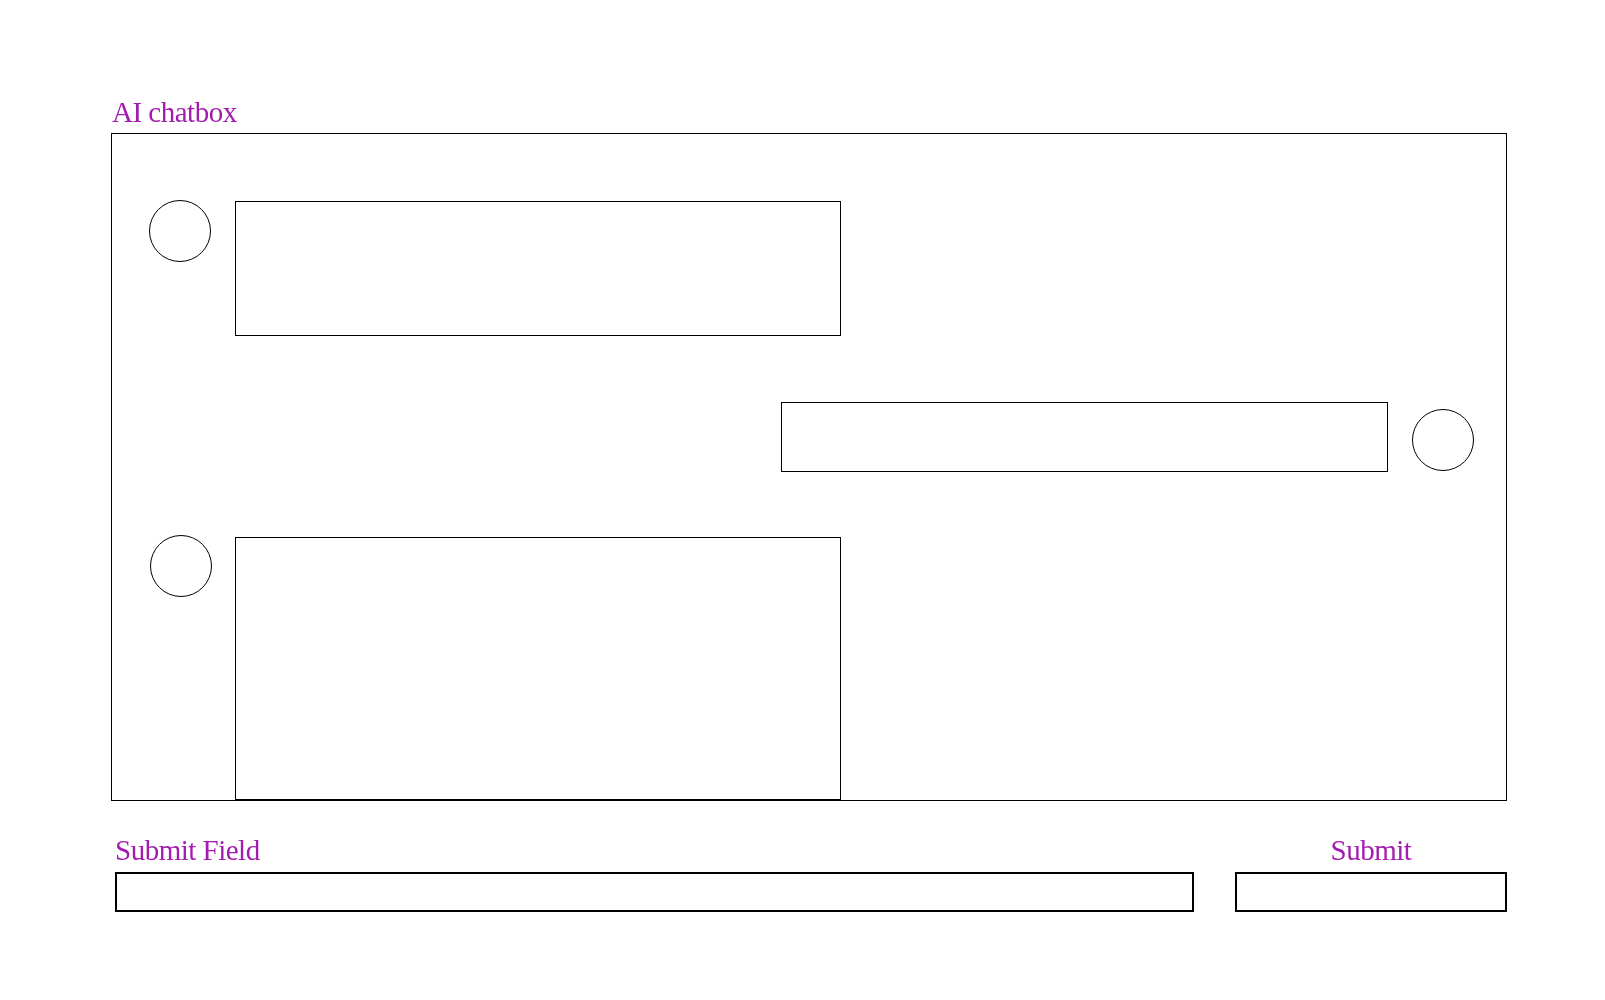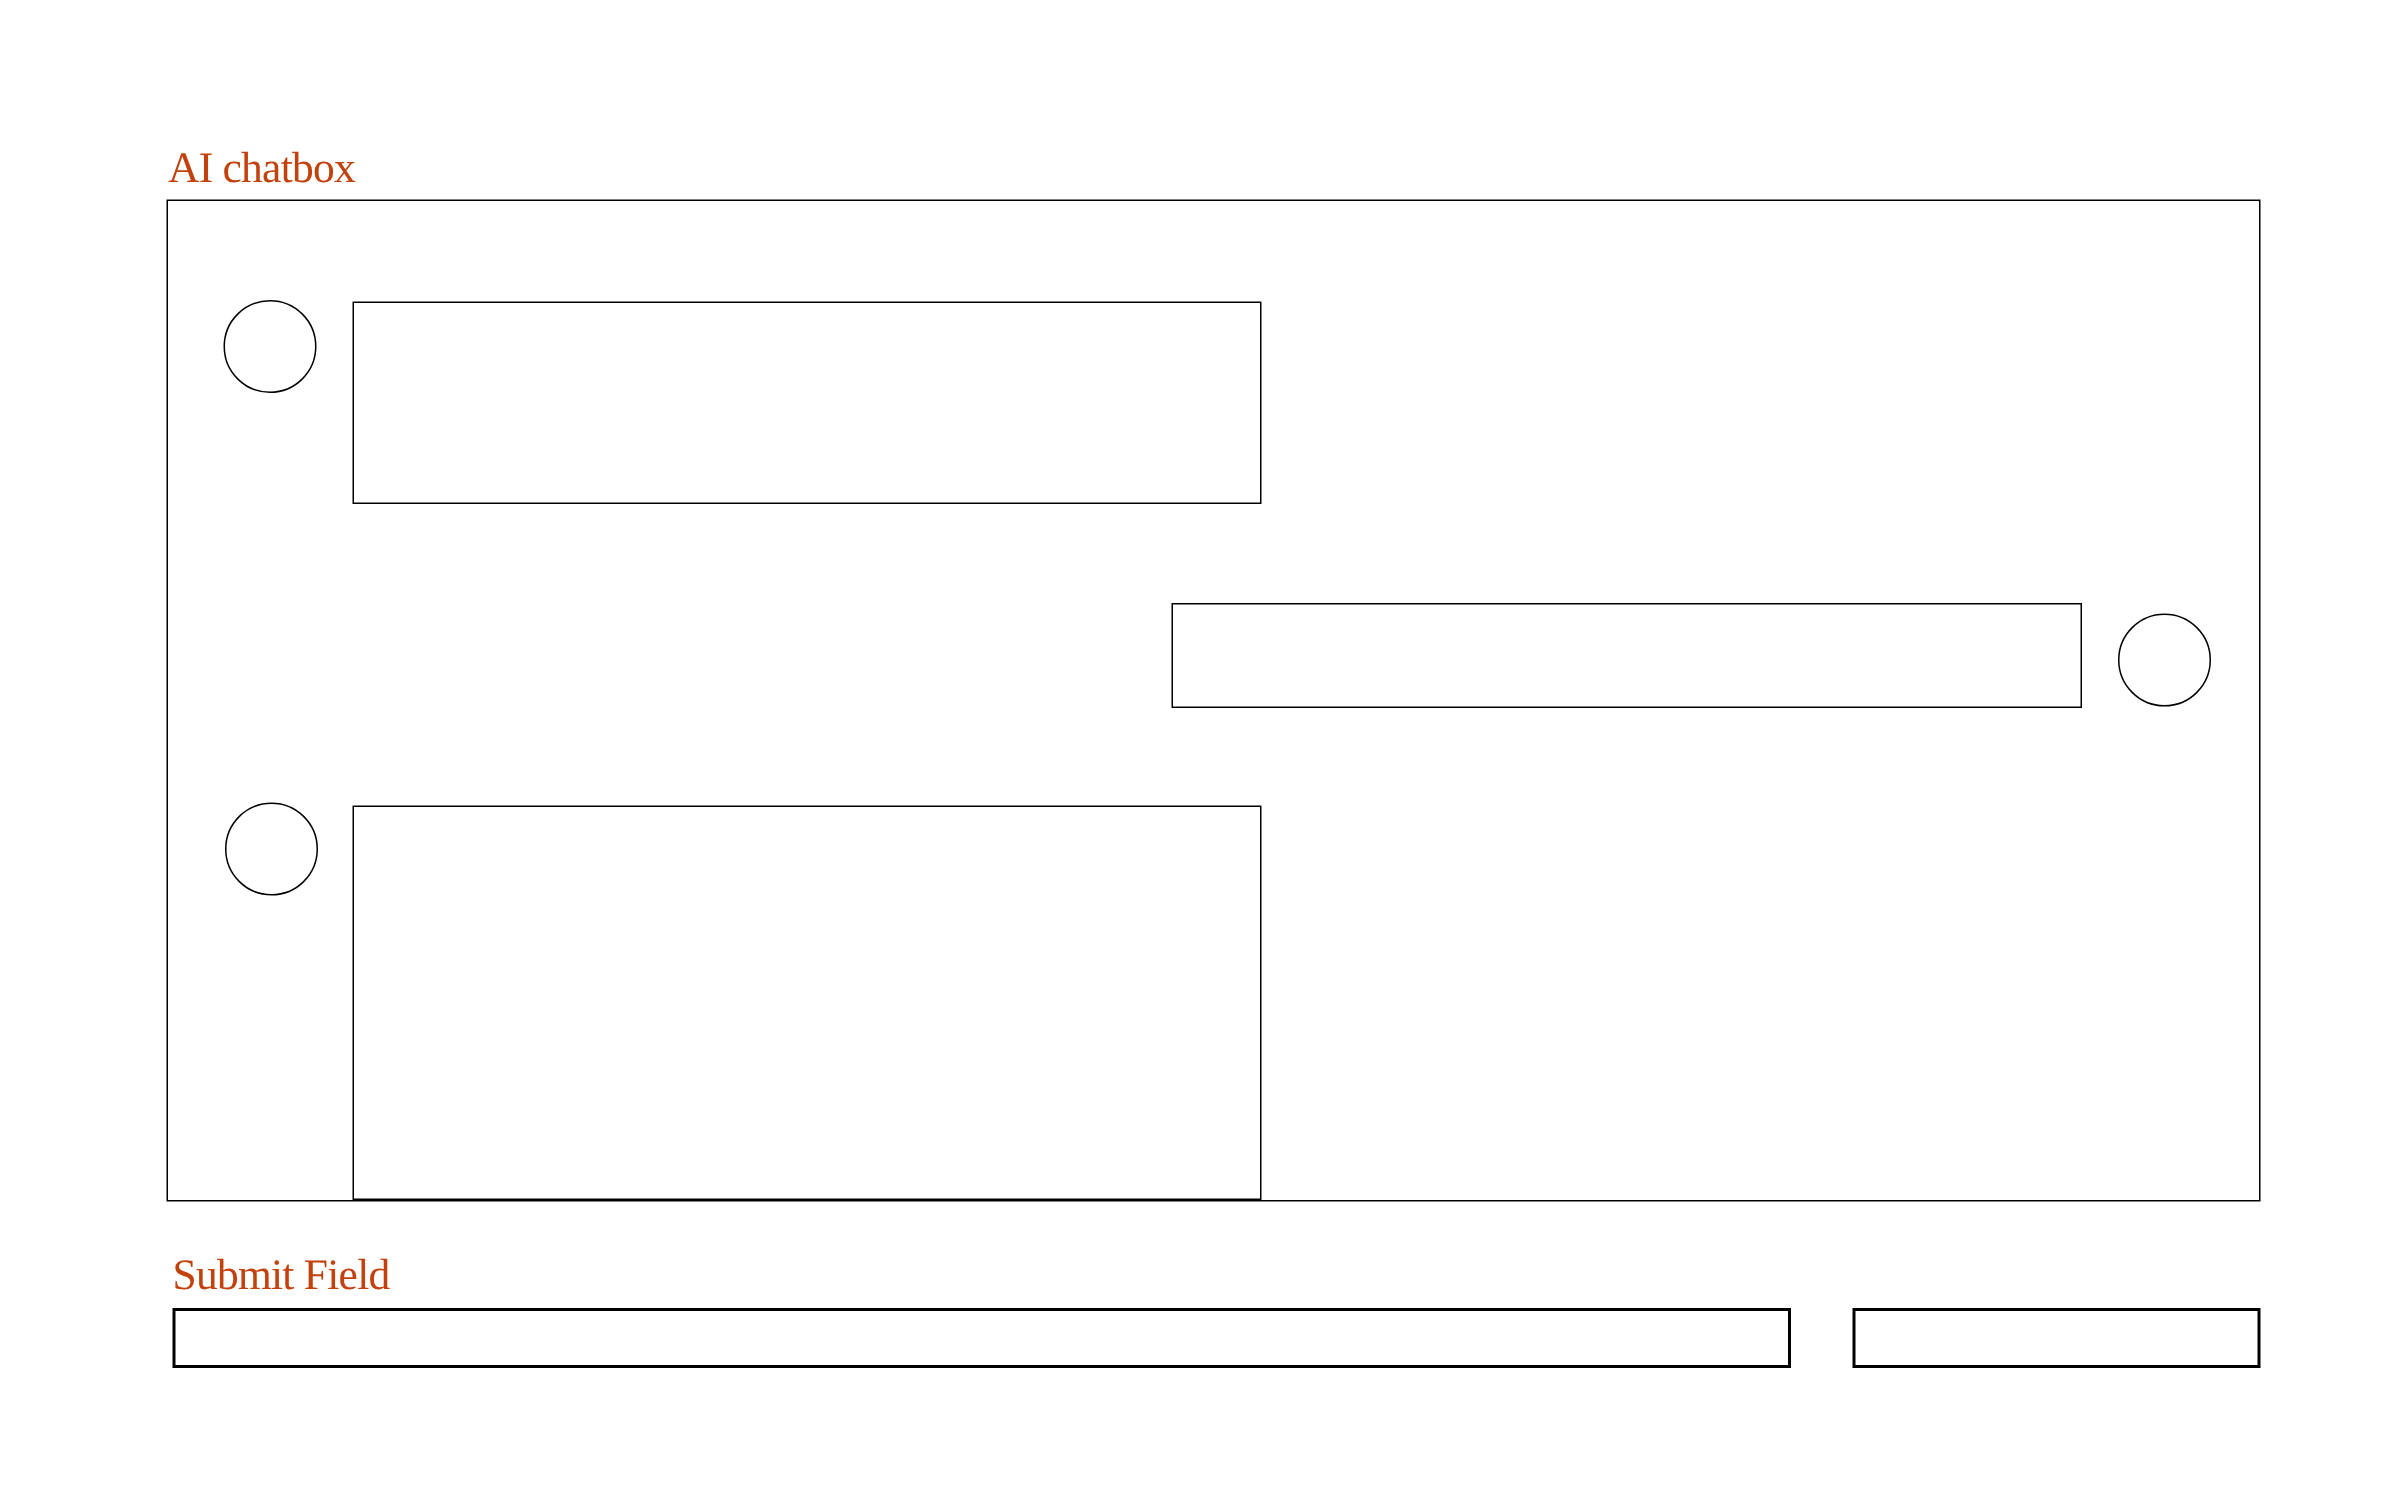--- a/index.html
+++ b/index.html
@@ -14,21 +14,21 @@
     background: #ffffff;
     font-family: "Liberation Serif", "DejaVu Serif", serif;
     color: #000000;
     overflow: hidden;
   }
   .wire-label {
     position: absolute;
     font-size: 29px;
     line-height: 1;
     letter-spacing: -0.5px;
-    color: #c2410c;
+    color: #a21caf;
     white-space: nowrap;
   }
   .chat-container {
     position: absolute;
     left: 111px;
     top: 133px;
     width: 1396px;
     height: 668px;
     border: 1.5px solid #000000;
     background: #ffffff;
@@ -105,16 +105,17 @@
     <div class="avatar avatar-user"></div>
 
     <div class="avatar avatar-bot-2"></div>
     <div class="msg msg-3"></div>
   </div>
 
   <div class="wire-label input-label">Submit Field</div>
 
   <input class="input-field" type="text" value="" style="">
 
+  <div class="wire-label submit-label">Submit</div>
 
   <button class="submit-button" type="button"></button>
 
 </div>
 
 </body></html>

